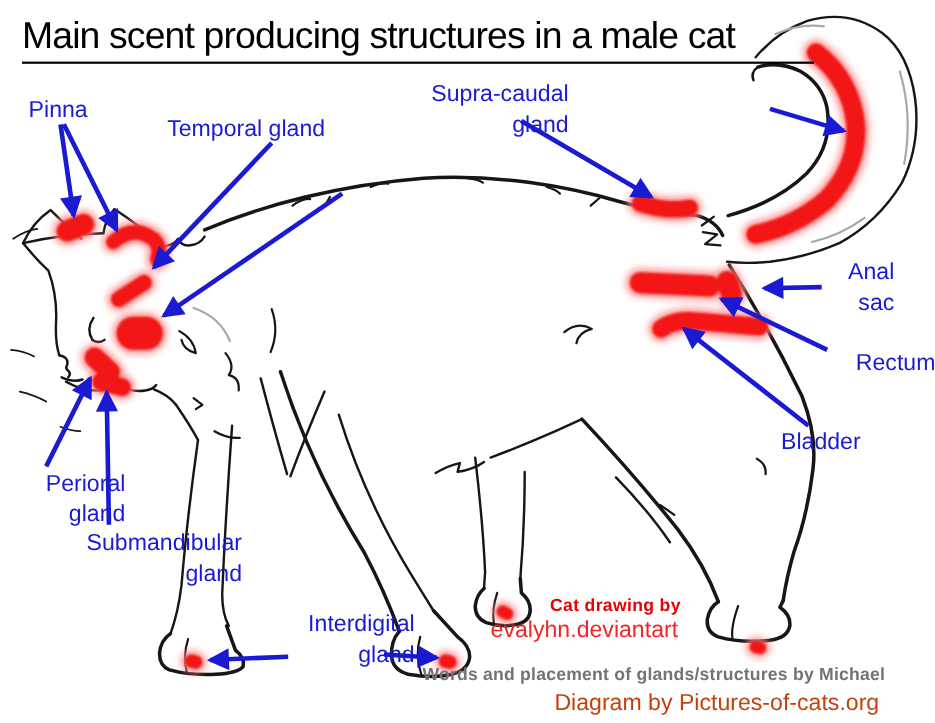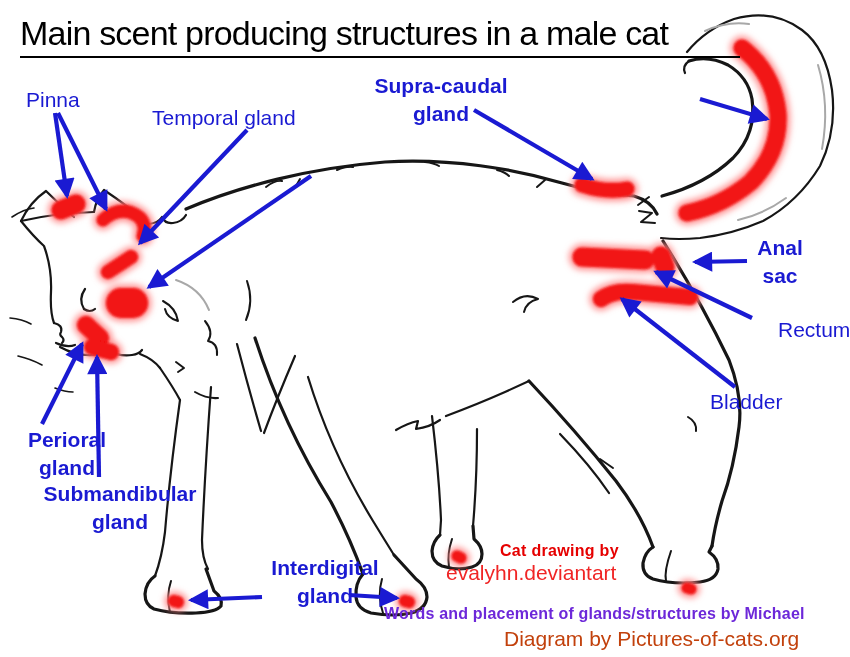--- a/index.html
+++ b/index.html
@@ -3,24 +3,24 @@
 <meta charset="utf-8">
 <style>
   html,body{margin:0;padding:0;background:#ffffff;}
   .stage{position:relative;width:850px;height:657px;background:#fff;overflow:hidden;
          font-family:"Liberation Sans", sans-serif;}
   .stage svg{position:absolute;left:0;top:0;}
   .title{position:absolute;left:8px;top:2px;margin:12px;font-size:34px;font-weight:normal;
          letter-spacing:-0.8px;color:#000;width:720px;border-bottom:2px solid #000;
          padding-bottom:3px;white-space:nowrap;}
   .lbl{position:absolute;color:#1a1ad2;font-size:21px;line-height:28px;white-space:pre-line;}
-  .ctr{text-align:center;font-weight:bold;}
+  .ctr{text-align:right;}
   .credit1{position:absolute;left:500px;top:542px;color:#e60000;font-size:16px;font-weight:bold;letter-spacing:.3px;}
   .credit2{position:absolute;left:446px;top:561px;color:#f02525;font-size:21px;text-align:right;}
-  .credit3{position:absolute;left:384px;top:605px;color:#6d28d9;font-size:16px;font-weight:bold;letter-spacing:.2px;white-space:nowrap;}
+  .credit3{position:absolute;left:384px;top:605px;color:#737373;font-size:16px;font-weight:bold;letter-spacing:.2px;white-space:nowrap;}
   .credit4{position:absolute;left:504px;top:627px;color:#c2410c;font-size:21px;white-space:nowrap;}
   .art{stroke:#161616;fill:none;stroke-width:2.2;stroke-linecap:round;stroke-linejoin:round;}
   .thick{stroke-width:3.2;}
   .gray{stroke:#a8a8a8;stroke-width:2;}
   .halo path{stroke:#ff8585;fill:none;stroke-linecap:round;stroke-linejoin:round;opacity:.9;}
   .core path{stroke:#f21212;fill:none;stroke-linecap:round;stroke-linejoin:round;}
   .arrows line{stroke:#1a1ad2;stroke-width:4.2;}
 </style>
 </head>
 <body>
@@ -189,20 +189,20 @@
   <div class="lbl ctr" style="left:365px;top:72px;width:152px;">Supra-caudal
 gland</div>
   <div class="lbl ctr" style="left:747px;top:234px;width:66px;">Anal
 sac</div>
   <div class="lbl" style="left:778px;top:316px;text-align:right;">Rectum</div>
   <div class="lbl" style="left:710px;top:388px;">Bladder</div>
   <div class="lbl ctr" style="left:0px;top:426px;width:94px;padding-left:20px;">Perioral
 gland</div>
   <div class="lbl ctr" style="left:20px;top:480px;width:200px;">Submandibular
 gland</div>
-  <div class="lbl ctr" style="left:248px;top:554px;width:154px;">Interdigital
+  <div class="lbl ctr" style="left:223px;top:554px;width:154px;">Interdigital
 gland</div>
 
   <div class="credit1">Cat drawing by</div>
   <div class="credit2">evalyhn.deviantart</div>
   <div class="credit3">Words and placement of glands/structures by Michael</div>
   <div class="credit4">Diagram by Pictures-of-cats.org</div>
 </div>
 
 </body></html>

